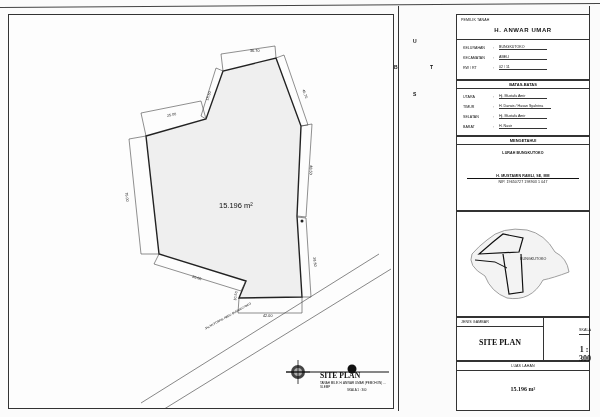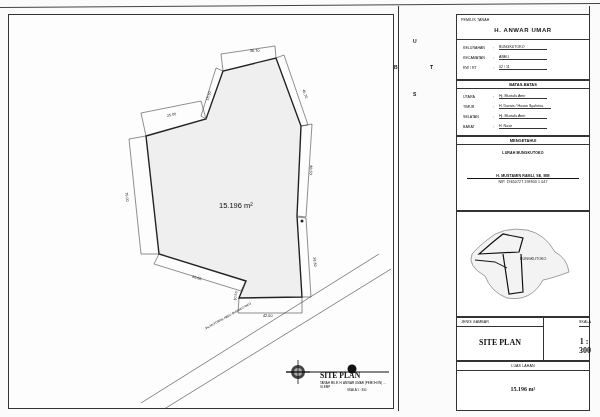--- a/index.html
+++ b/index.html
@@ -167,21 +167,21 @@
   </svg>
   <div class="tiny" style="position:absolute;left:63px;top:45px;">BUNGKUTOKO</div>
 </div>
 
 <div class="box" style="top:317px;height:44px;">
   <div style="position:absolute;left:0;top:0;width:86px;height:42px;border-right:1px solid #333;">
     <div class="tiny" style="position:absolute;left:4px;top:2px;">JENIS GAMBAR</div>
     <div style="position:absolute;left:0;right:0;top:8px;border-top:1px solid #333;"></div>
     <div class="big" style="position:absolute;left:0;right:0;top:20px;text-align:center;font-size:8px;">SITE PLAN</div>
   </div>
-  <div style="position:absolute;left:86px;top:0;right:0;height:58px;margin-left:36px;">
+  <div style="position:absolute;left:86px;top:8px;right:0;height:58px;margin-left:36px;">
     <div class="tiny" style="position:absolute;left:0;right:0;top:2px;text-align:center;">SKALA</div>
     <div style="position:absolute;left:0;right:0;top:8px;border-top:1px solid #333;"></div>
     <div class="big" style="position:absolute;left:0;right:0;top:19px;text-align:center;font-size:8px;">1 : 300</div>
   </div>
 </div>
 
 <div class="box" style="top:361px;height:50px;">
   <div class="tiny" style="position:absolute;left:0;right:0;top:2px;text-align:center;">LUAS LAHAN</div>
   <div style="position:absolute;left:0;right:0;top:8px;border-top:1px solid #333;"></div>
   <div class="big" style="position:absolute;left:0;right:0;top:24px;text-align:center;font-size:6px;">15.196 m²</div>

